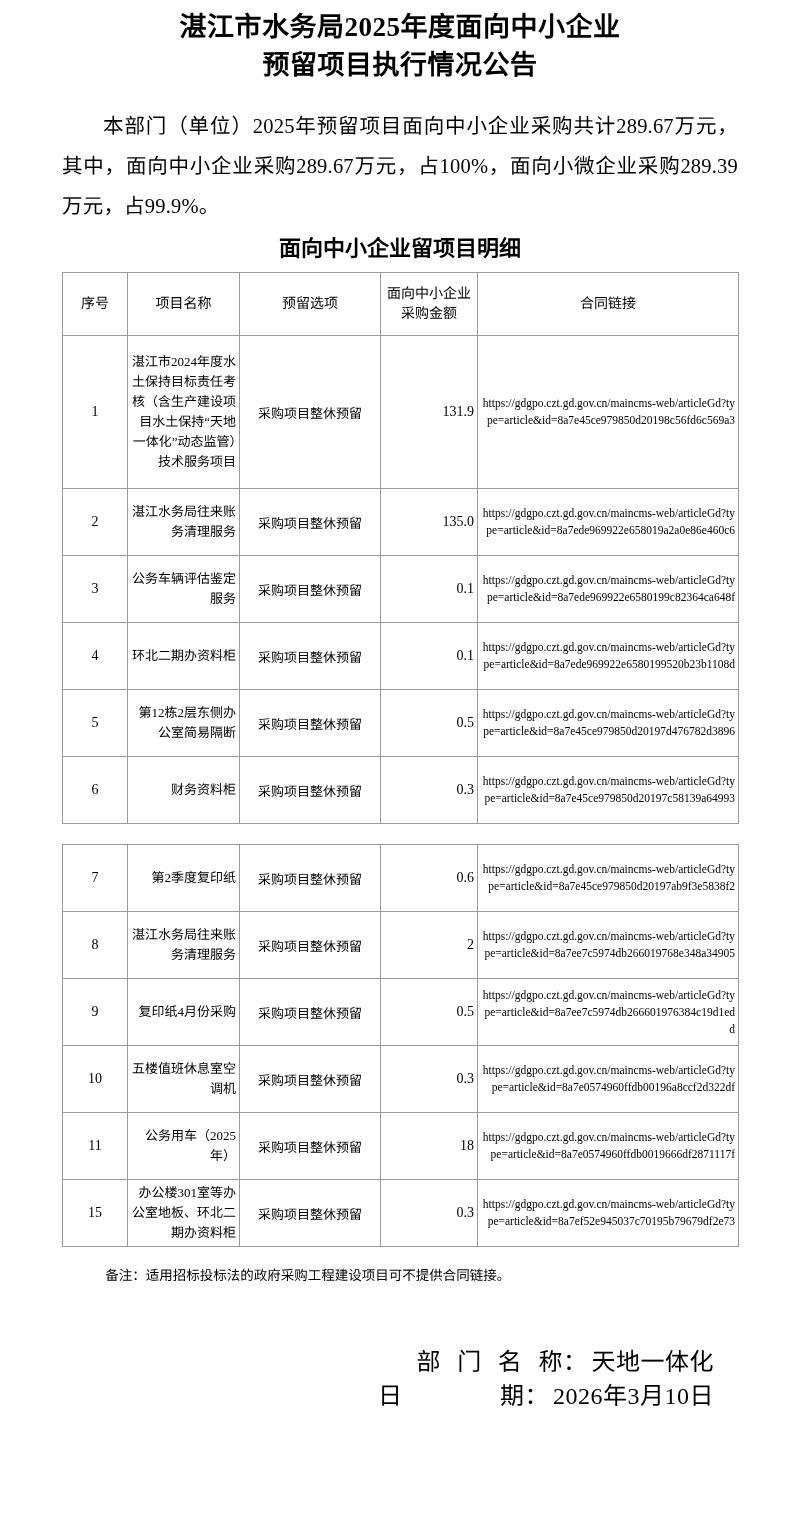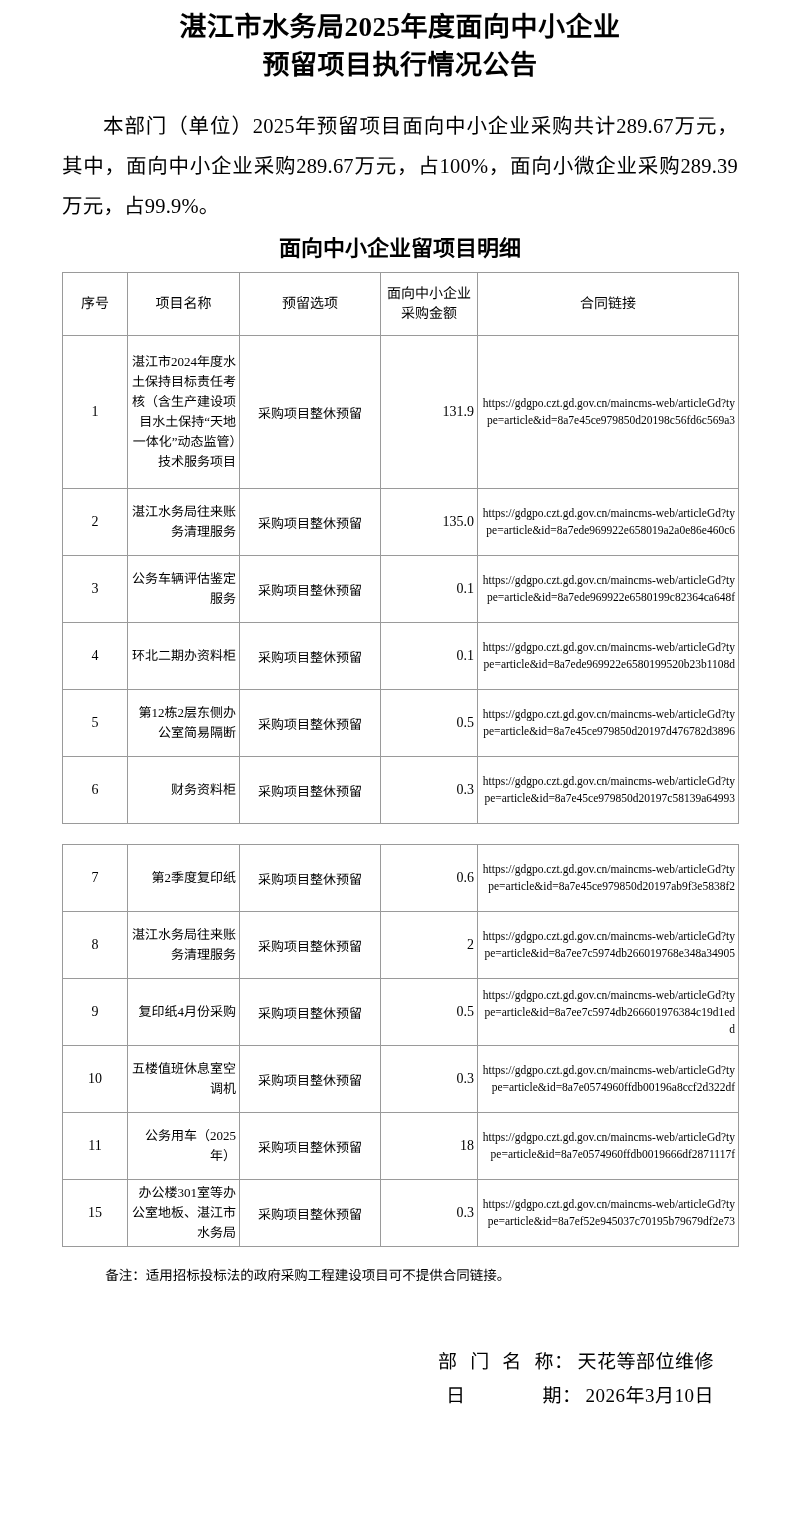--- a/index.html
+++ b/index.html
@@ -149,21 +149,21 @@
 
   
   .sign-block {
     margin-top: 58px;
     padding-right: 86px;
     display: flex;
     flex-direction: column;
     align-items: flex-end;
   }
   .sign-line {
-    font-size: 19px;
+    font-size: 24px;
     line-height: 34px;
     white-space: nowrap;
     letter-spacing: 0.5px;
     display: flex;
   }
   .sign-label {
     display: inline-block;
     width: 6.1em;
     text-align: justify;
     text-align-last: justify;
@@ -291,36 +291,36 @@
         </tr>
         <tr class="r-std">
           <td class="seq">11</td>
           <td class="pname">公务用车（2025年）</td>
           <td class="popt">采购项目整休预留</td>
           <td class="pamt">18</td>
           <td class="plink">https://gdgpo.czt.gd.gov.cn/maincms-web/articleGd?type=article&amp;id=8a7e0574960ffdb0019666df2871117f</td>
         </tr>
         <tr class="r-std">
           <td class="seq">15</td>
-          <td class="pname">办公楼301室等办公室地板、湛江市水务局</td>
+          <td class="pname">办公楼301室等办公室地板、环北二期办资料柜</td>
           <td class="popt">采购项目整休预留</td>
           <td class="pamt">0.3</td>
           <td class="plink">https://gdgpo.czt.gd.gov.cn/maincms-web/articleGd?type=article&amp;id=8a7ef52e945037c70195b79679df2e73</td>
         </tr>
       </tbody>
     </table>
   </div>
 
   <div class="footnote">备注：适用招标投标法的政府采购工程建设项目可不提供合同链接。</div>
 
   <div class="sign-block">
     <div class="sign-line">
       <span class="sign-label">部门名称</span>
       <span class="sign-colon">：</span>
-      <span>天花等部位维修</span>
+      <span>天地一体化</span>
     </div>
     <div class="sign-line">
       <span class="sign-label">日期</span>
       <span class="sign-colon">：</span>
       <span>2026年3月10日</span>
     </div>
   </div>
 
 </div>
 

